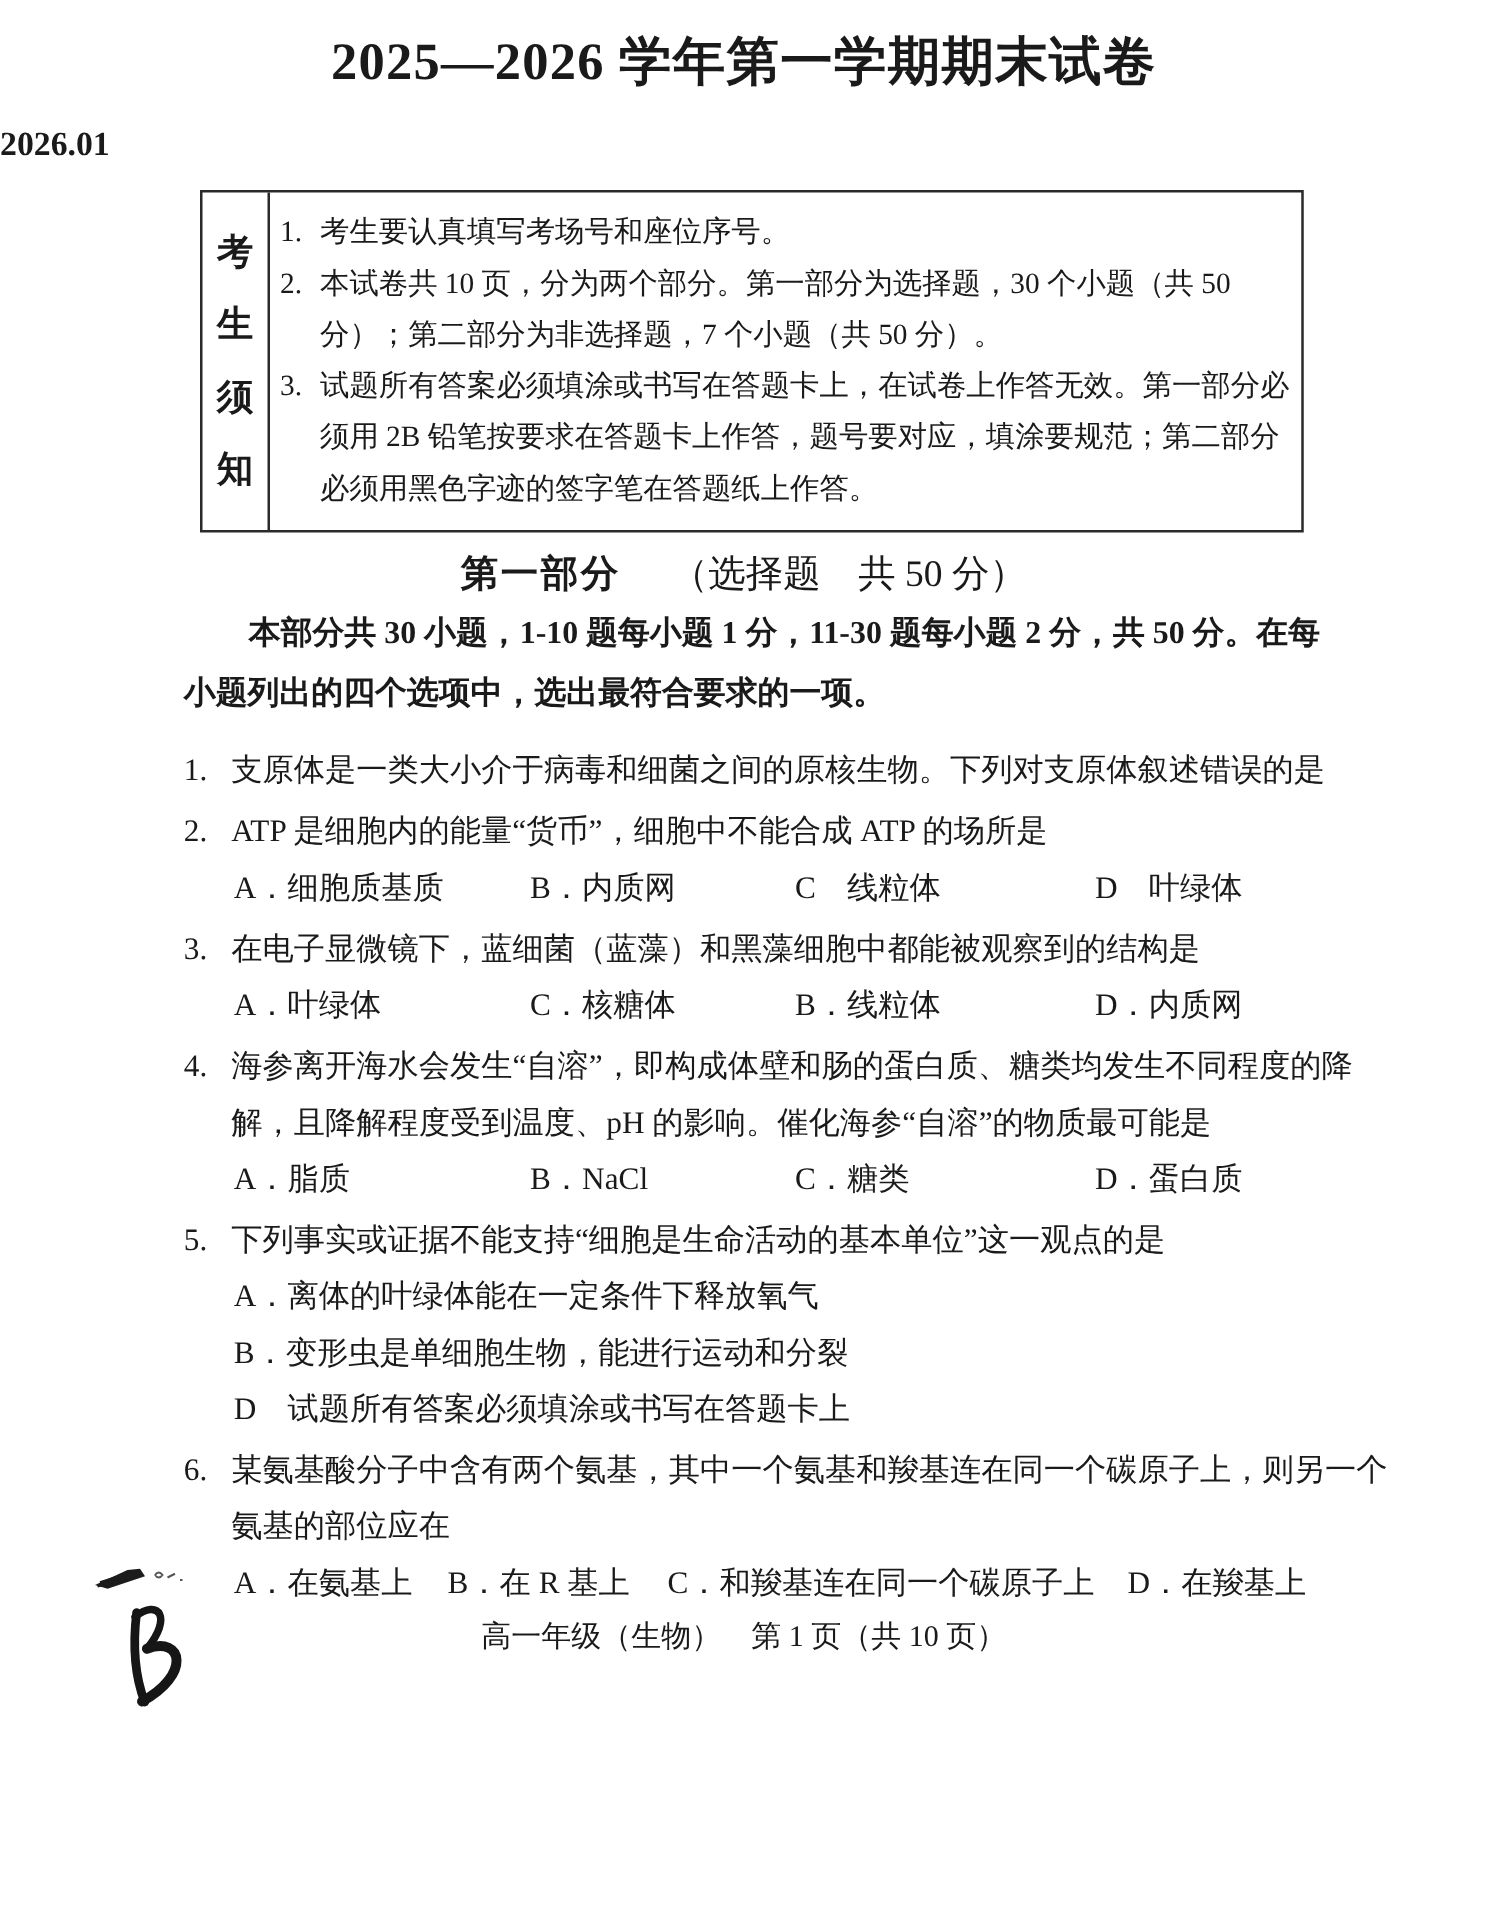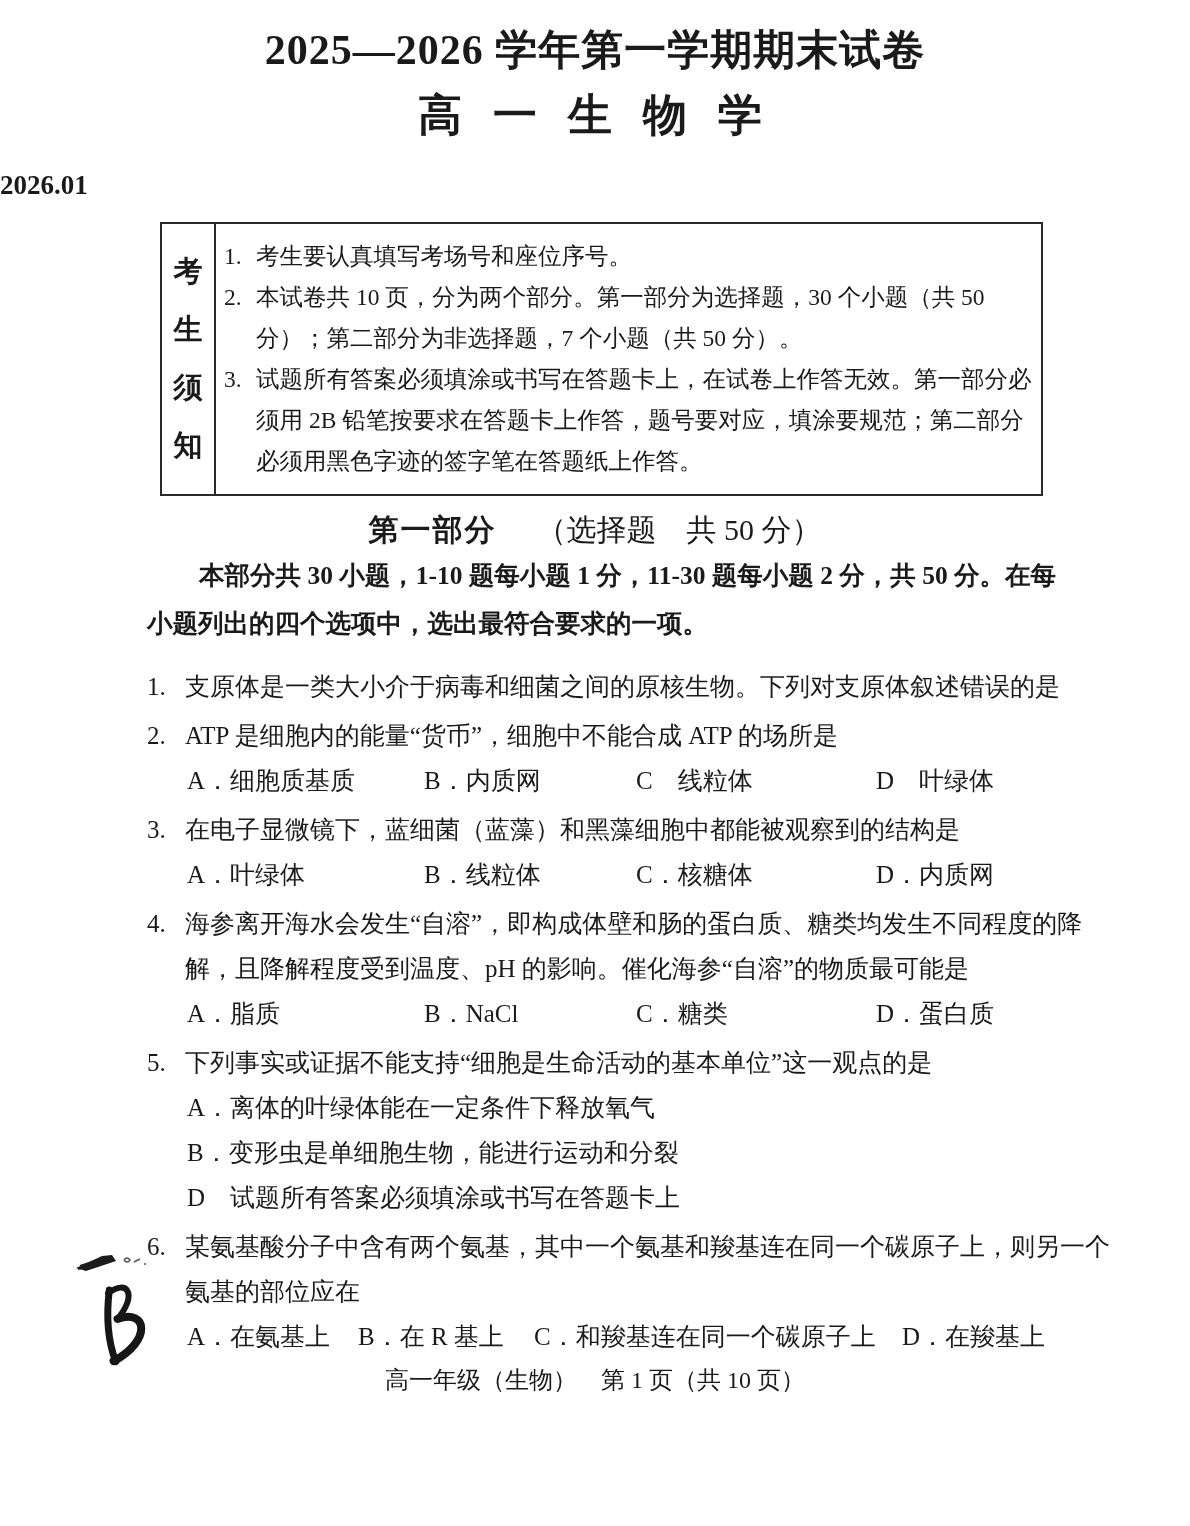--- a/index.html
+++ b/index.html
@@ -67,21 +67,20 @@
   
   .mark-b{position:absolute;left:88px;top:1282px;width:60px;height:86px;}
   .smudge{position:absolute;left:72px;top:1252px;width:90px;height:24px;}
 </style>
 </head>
 <body>
 
 <div class="page">
 
   <div class="title">2025—2026 学年第一学期期末试卷</div>
-  <div class="subtitle">高 一 生 物 学</div>
   <div class="date">2026.01</div>
 
   <div class="notice">
     <div class="notice-label" id="notice-label">
         <span>考</span>
         <span>生</span>
         <span>须</span>
         <span>知</span>
       </div>
     <div class="notice-body" id="notice-items">
@@ -125,22 +124,22 @@
           <span class="opt">D　叶绿体</span>
         </div>
       </div>
       <div class="question">
         <div class="stem">
           <span class="q-num">3.</span>
           <span class="q-text">在电子显微镜下，蓝细菌（蓝藻）和黑藻细胞中都能被观察到的结构是</span>
         </div>
         <div class="opts opts-grid grid-std">
           <span class="opt">A．叶绿体</span>
+          <span class="opt">C．核糖体</span>
           <span class="opt">B．线粒体</span>
-          <span class="opt">C．核糖体</span>
           <span class="opt">D．内质网</span>
         </div>
       </div>
       <div class="question">
         <div class="stem">
           <span class="q-num">4.</span>
           <span class="q-text">海参离开海水会发生“自溶”，即构成体壁和肠的蛋白质、糖类均发生不同程度的降解，且降解程度受到温度、pH 的影响。催化海参“自溶”的物质最可能是</span>
         </div>
         <div class="opts opts-grid grid-std">
           <span class="opt">A．脂质</span>

